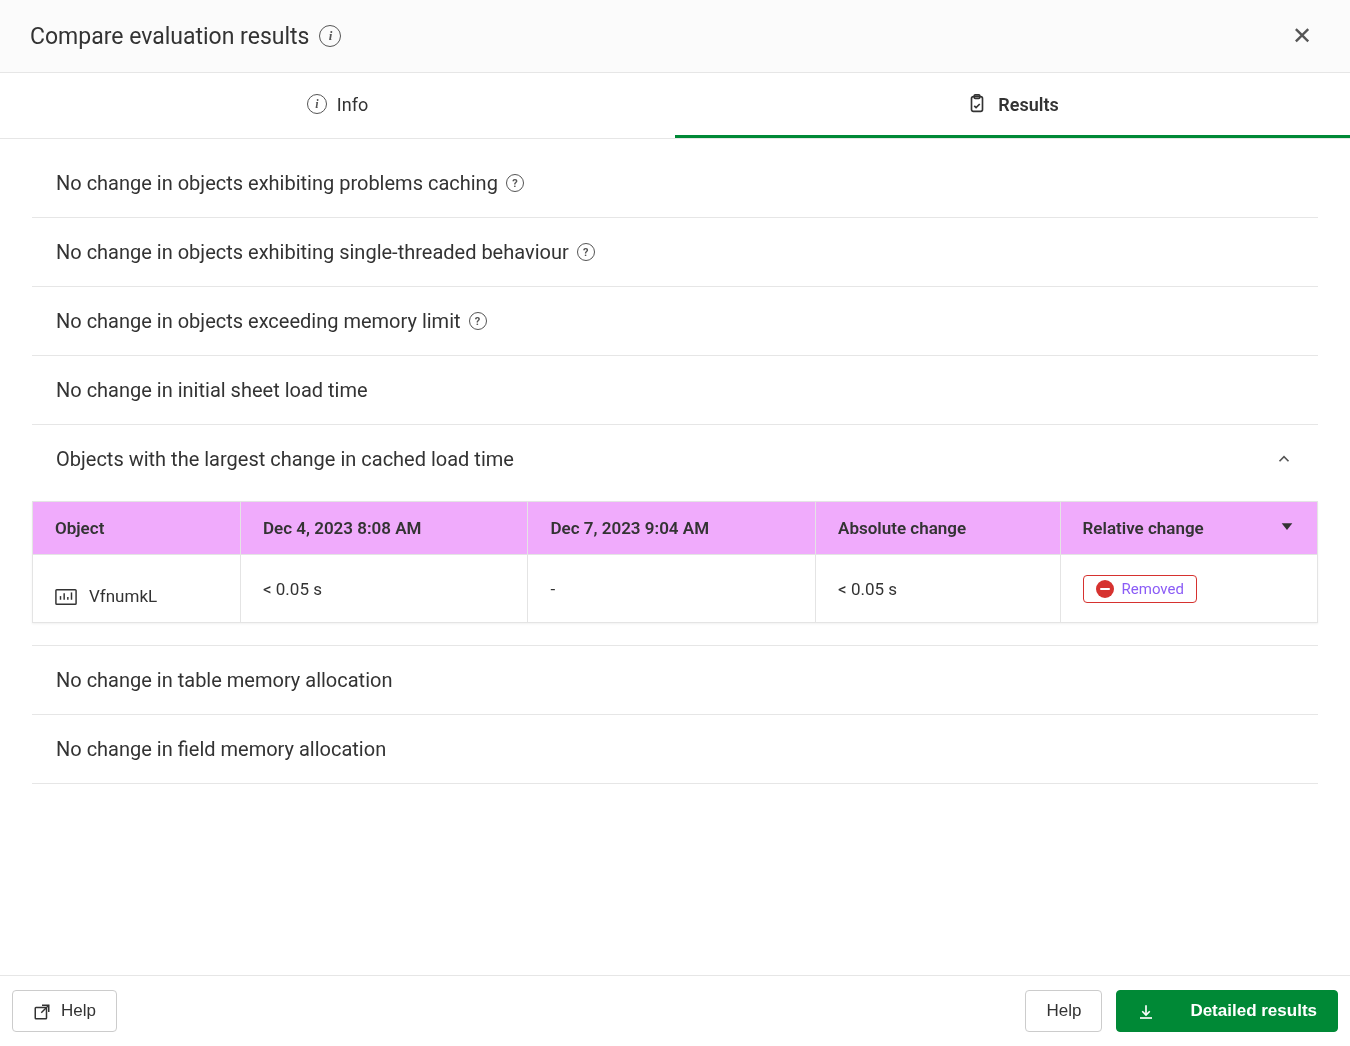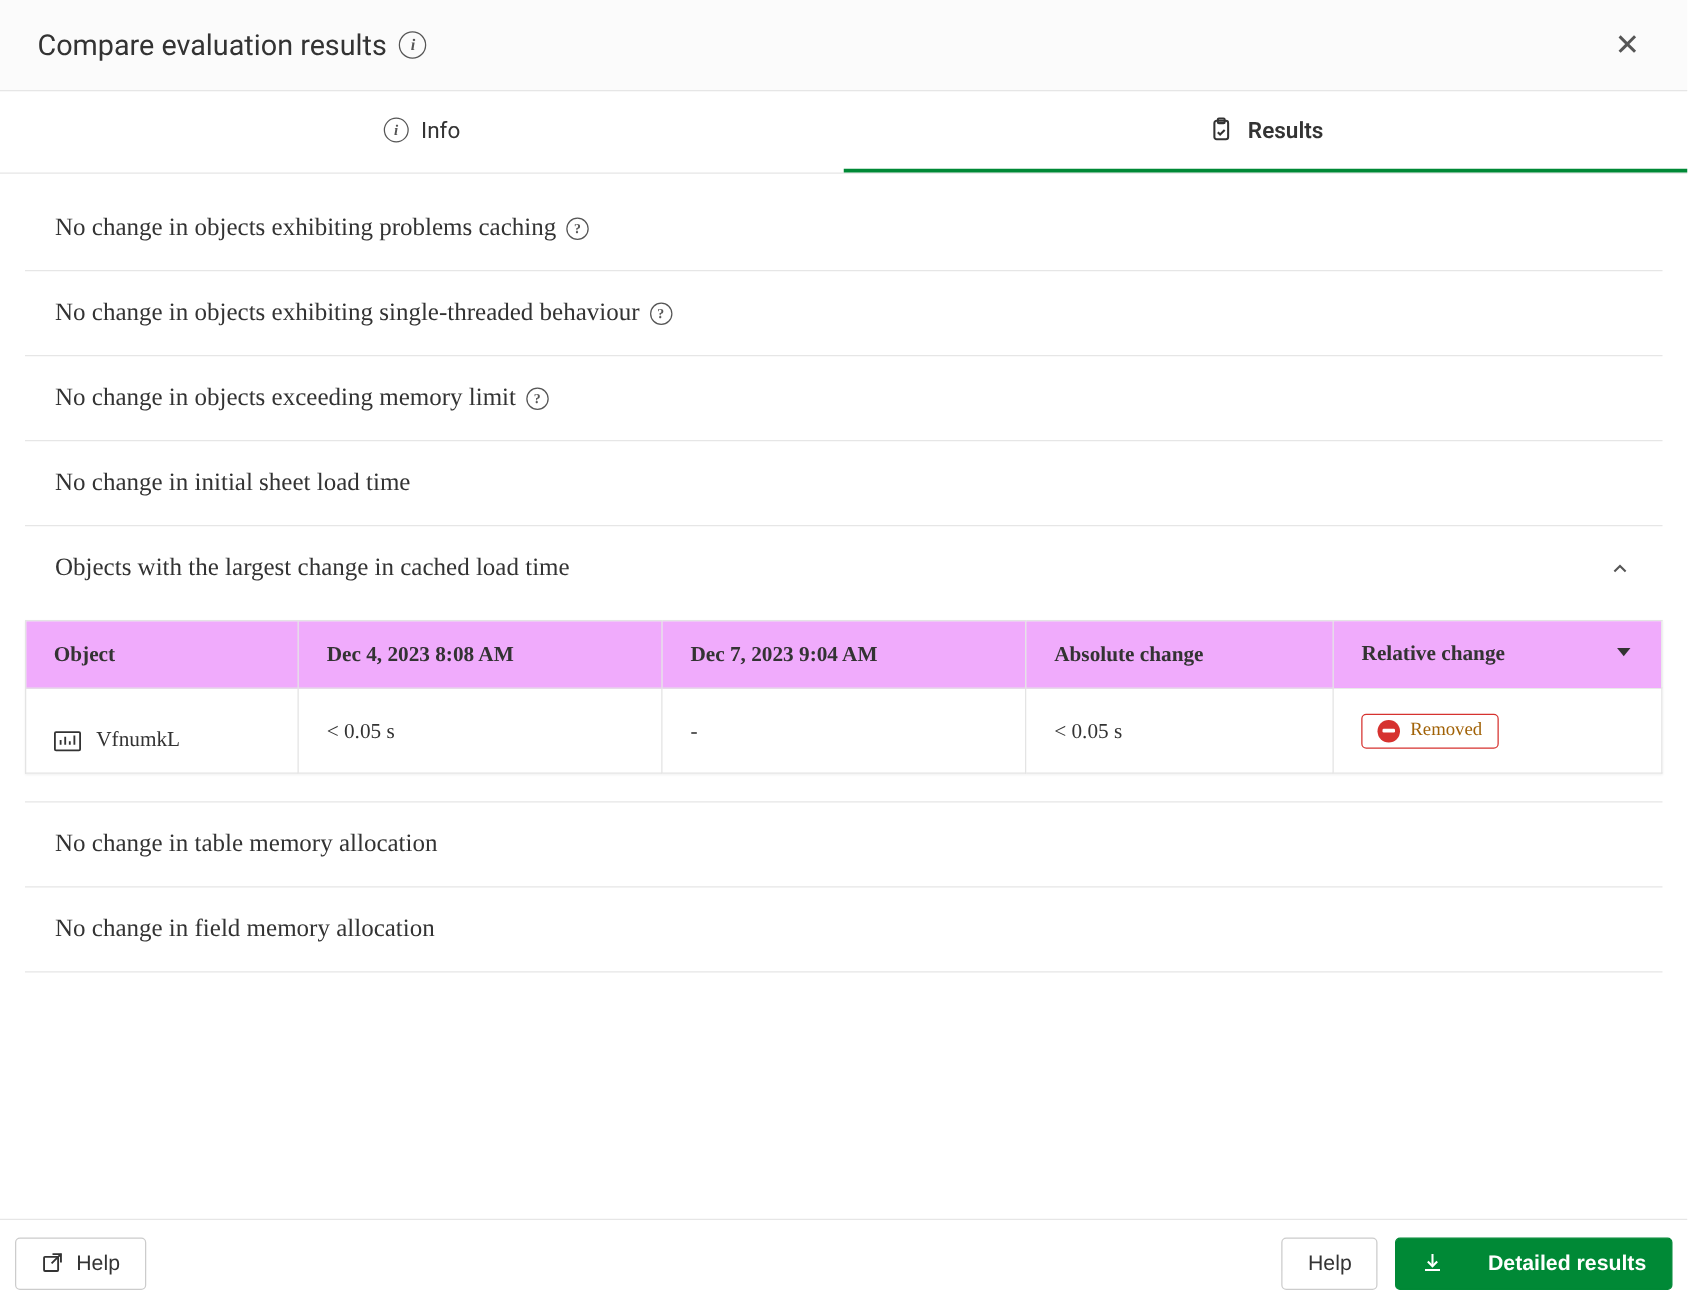--- a/index.html
+++ b/index.html
@@ -79,22 +79,21 @@
     gap: 10px;
     border-bottom: 3px solid transparent;
   }
   .tab.active {
     border-bottom: 3px solid #008936;
     font-weight: 600;
   }
   .content {
     flex: 1;
     overflow-y: auto;
-    padding: 10px 20px;
-    font-family: Liberation Serif, serif;
+    padding: 10px 32px;
   }
   .section-row {
     padding: 22px 24px;
     border-bottom: 1px solid #e6e6e6;
     font-size: 20px;
     color: #333;
     display: flex;
     align-items: center;
     justify-content: space-between;
   }
@@ -135,42 +134,42 @@
   }
   .sort-caret {
     float: right;
   }
   .obj-cell {
     display: flex; align-items: flex-end; gap: 12px; margin-top: 15px;
   }
   .removed-badge {
     display: inline-flex; align-items: center; gap: 8px;
     border: 1.5px solid #d6322f;
-    color: #a16207;
+    color: #8b5cf6;
     border-radius: 4px;
     padding: 4px 12px;
     font-size: 15px;
   }
   .removed-dot {
     width: 18px; height: 18px; border-radius: 50%;
     background: #d6322f;
     display: inline-flex; align-items: center; justify-content: center;
   }
   .removed-dot::after {
     content: ""; width: 10px; height: 2.5px; background: #fff; border-radius: 1px;
   }
   .footer {
     border-top: 1px solid #e6e6e6;
     padding: 14px 12px;
     display: flex;
     align-items: center;
     justify-content: space-between;
   }
   .btn {
-    display: inline-flex; align-items: flex-start; gap: 10px;
+    display: inline-flex; align-items: flex-end; gap: 10px;
     padding: 10px 20px;
     border: 1px solid #ccc;
     border-radius: 4px;
     background: #fff;
     cursor: pointer;
     font-size: 17px;
     color: #333;
   }
   .btn.primary {
     background: #008936;

